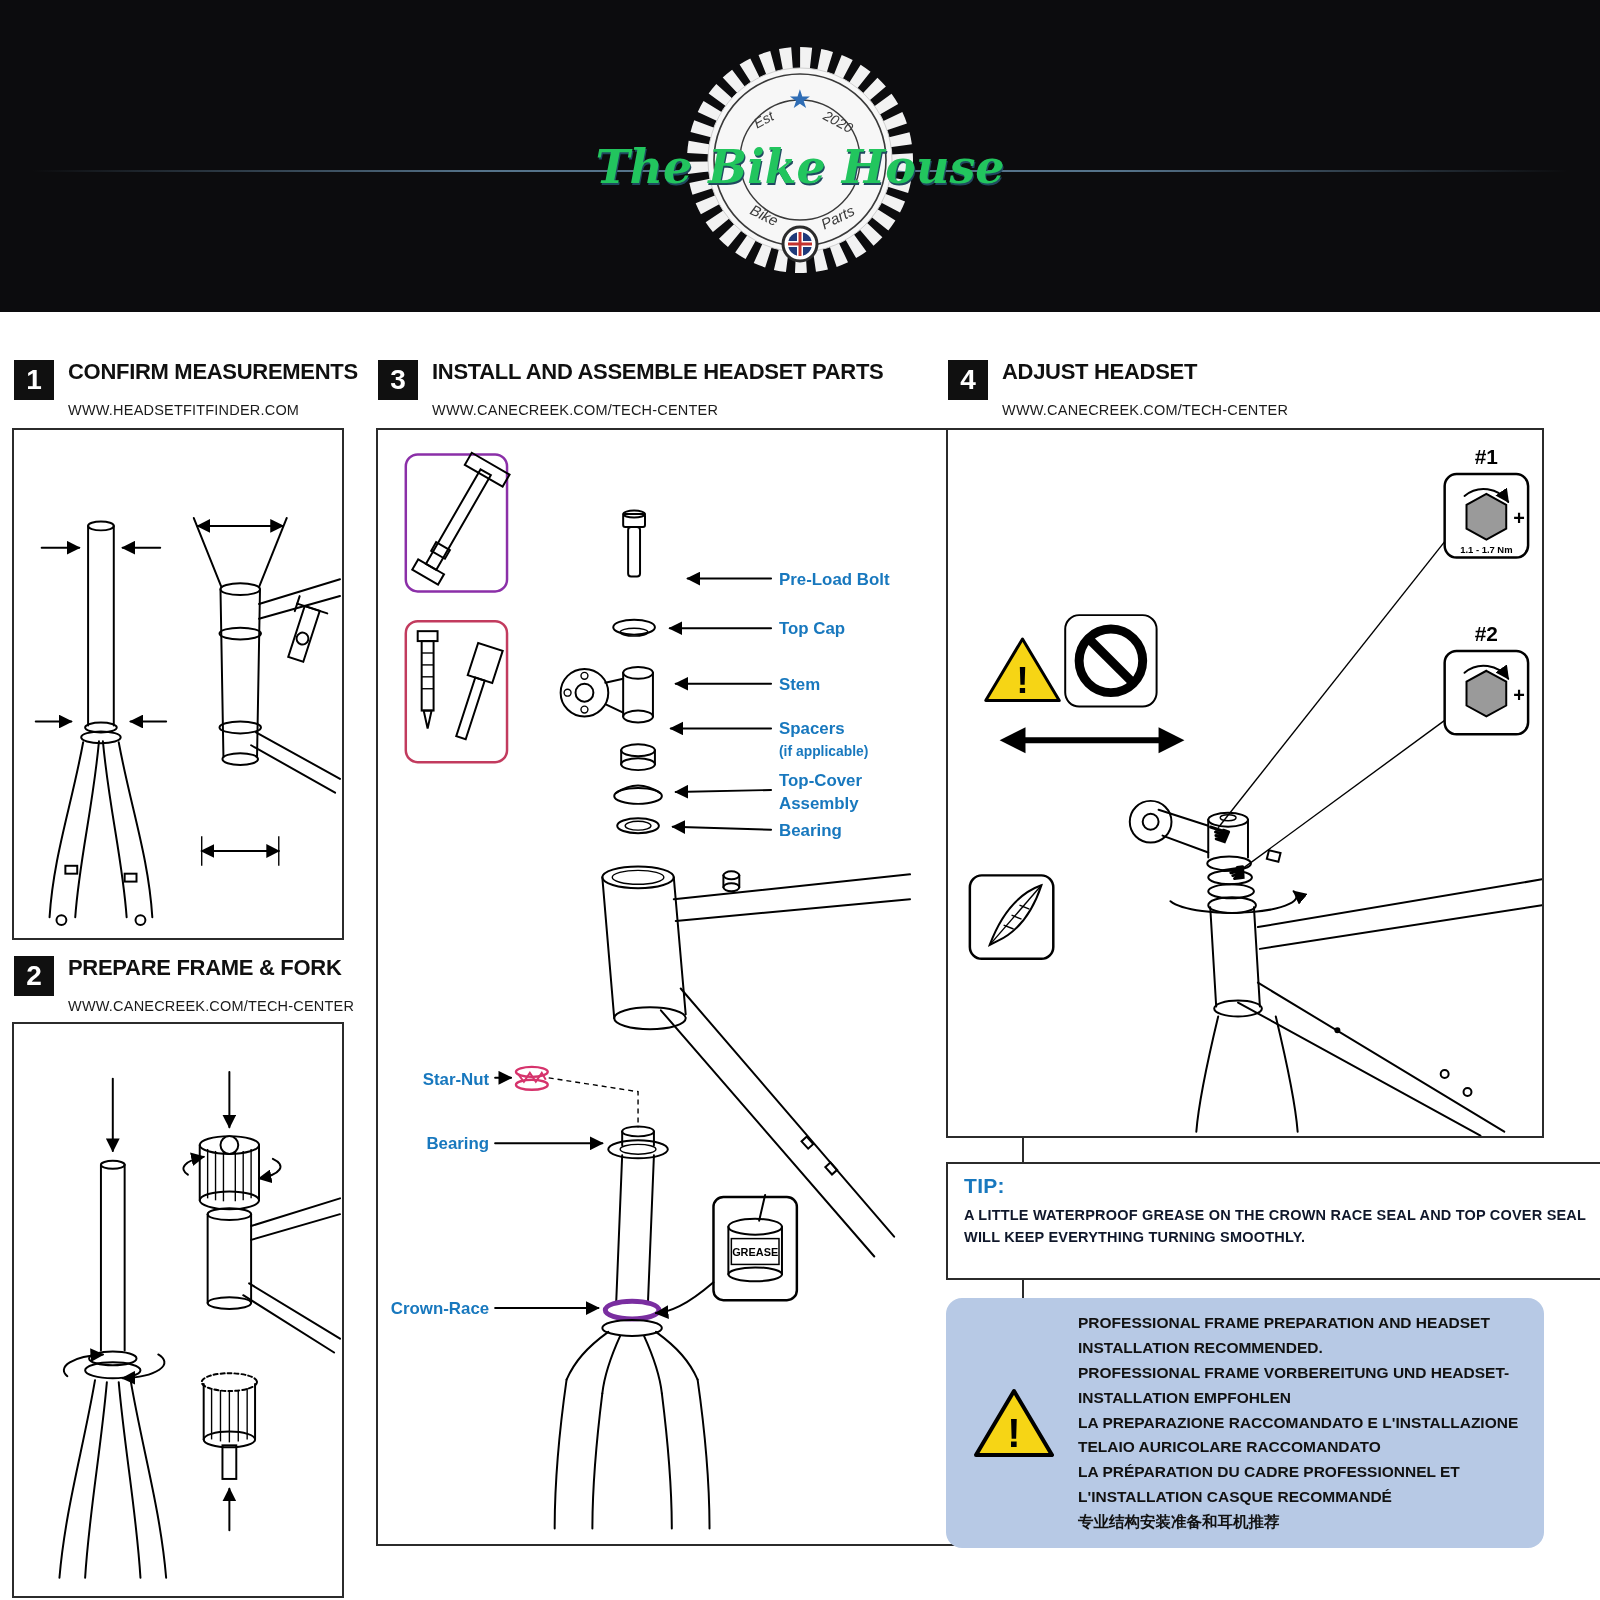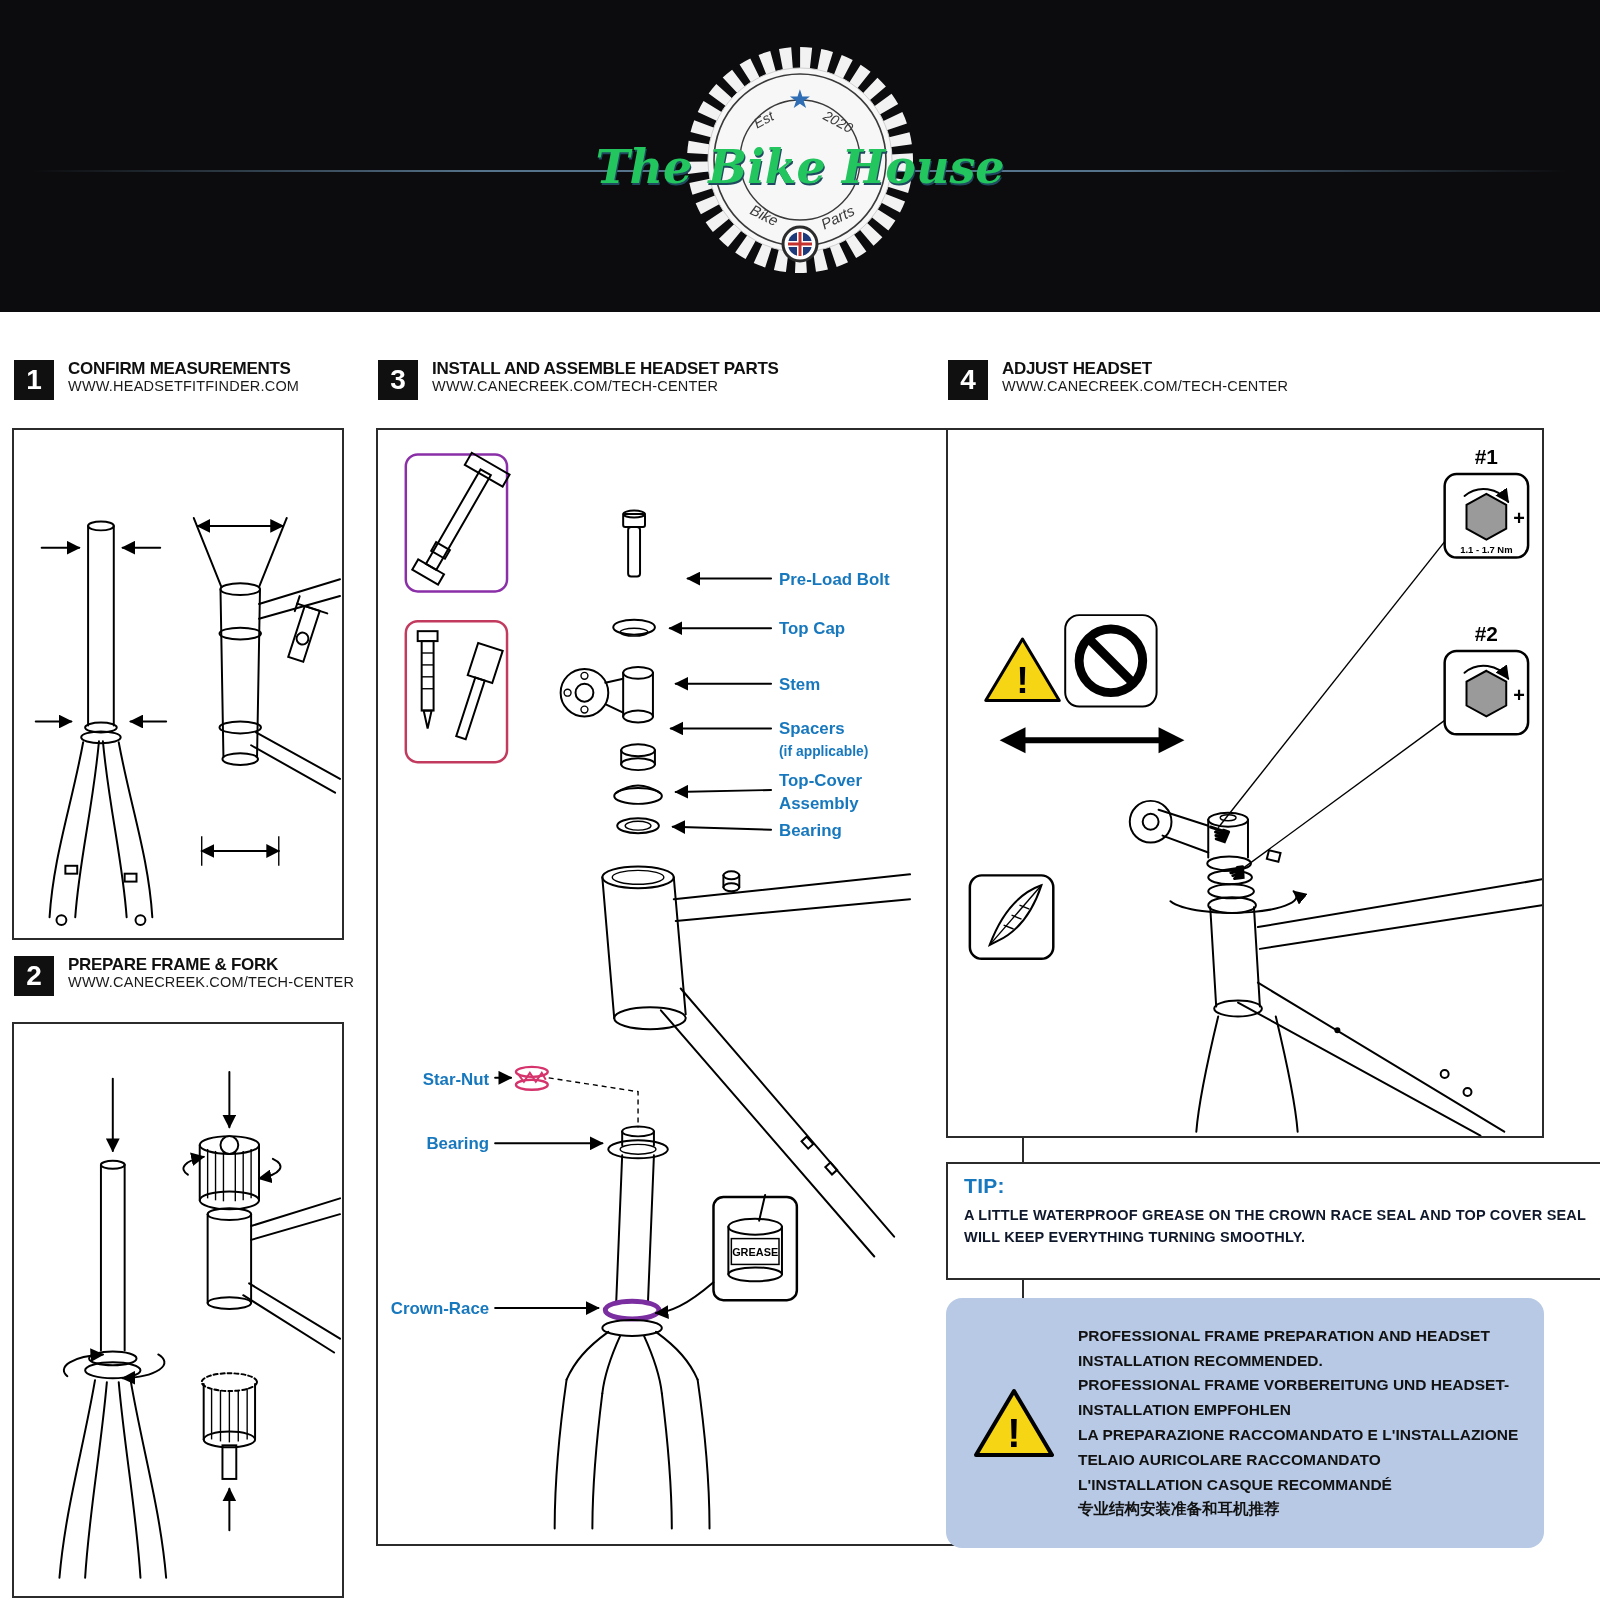--- a/index.html
+++ b/index.html
@@ -14,22 +14,22 @@
   .logo-wrap { position:absolute; left:50%; top:8px; transform:translateX(-50%); width:300px; height:300px; }
   .logo-title { position:absolute; left:50%; top:140px; transform:translateX(-50%);
     font-family:"DejaVu Serif", serif; font-style:italic; font-weight:bold;
     font-size:46px; color:#22c55e; white-space:nowrap; text-shadow:1px 2px 0 #204a60; z-index:3; }
 
   
   .step-header { position:absolute; display:flex; align-items:flex-start; }
   .step-num { width:40px; height:40px; background:#101010; color:#fff; font-size:28px; font-weight:bold;
     display:flex; align-items:center; justify-content:center; flex:0 0 auto; }
   .step-head-text { margin-left:14px; }
-  .step-title { font-size:17px; font-weight:bold; color:#101010; letter-spacing:-0.3px; line-height:1.05; }
-  .step-url { font-size:14.5px; color:#1b1b1b; margin-top:0; letter-spacing:.2px; }
+  .step-title { font-size:22px; font-weight:bold; color:#101010; letter-spacing:-0.3px; line-height:1.05; }
+  .step-url { font-size:14.5px; color:#1b1b1b; margin-top:19px; letter-spacing:.2px; }
 
   
   .panel { position:absolute; border:2px solid #2b2b2b; background:#fff; box-sizing:border-box; }
   .panel svg { display:block; }
 
   svg .ln   { stroke:#000; stroke-width:2; fill:none; stroke-linecap:round; }
   svg .thin { stroke:#000; stroke-width:1.4; fill:none; }
   svg .lbl  { font-family:"Liberation Sans", sans-serif; font-weight:bold; font-size:17px; fill:#1878be; }
   svg .lbl-note { font-family:"Liberation Sans", sans-serif; font-weight:bold; font-size:14px; fill:#1878be; }
   svg .small-txt { font-family:"Liberation Sans", sans-serif; font-weight:bold; fill:#000; }
@@ -494,18 +494,19 @@
       <polygon points="42,6 80,70 4,70" fill="#f6d515" stroke="#000" stroke-width="4" stroke-linejoin="round"></polygon>
       <text x="42" y="62" text-anchor="middle" font-size="40" font-weight="bold" font-family="Liberation Sans, sans-serif">!</text>
     </svg>
     <div class="notice-text">
         <div>PROFESSIONAL FRAME PREPARATION AND HEADSET</div>
         <div>INSTALLATION RECOMMENDED.</div>
         <div>PROFESSIONAL FRAME VORBEREITUNG UND HEADSET-</div>
         <div>INSTALLATION EMPFOHLEN</div>
         <div>LA PREPARAZIONE RACCOMANDATO E L'INSTALLAZIONE</div>
         <div>TELAIO AURICOLARE RACCOMANDATO</div>
+        <div>LA PRÉPARATION DU CADRE PROFESSIONNEL ET</div>
         <div>L'INSTALLATION CASQUE RECOMMANDÉ</div>
         <div>专业结构安装准备和耳机推荐</div>
       </div>
   </div>
 
 </div>
 
 </body></html>

